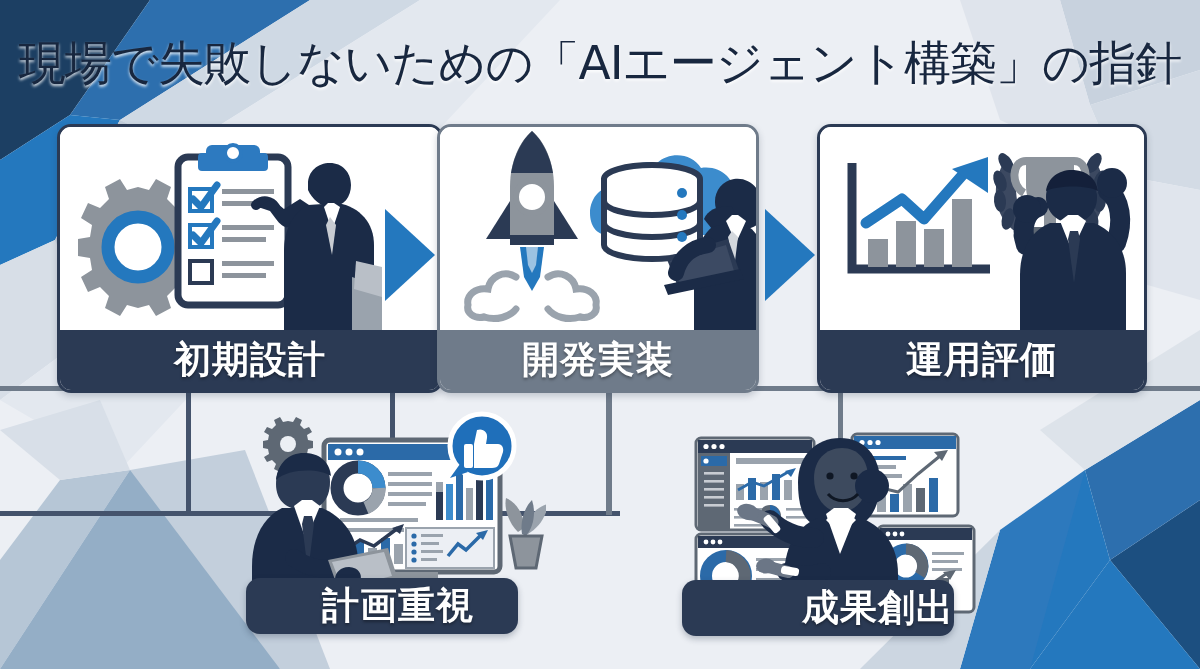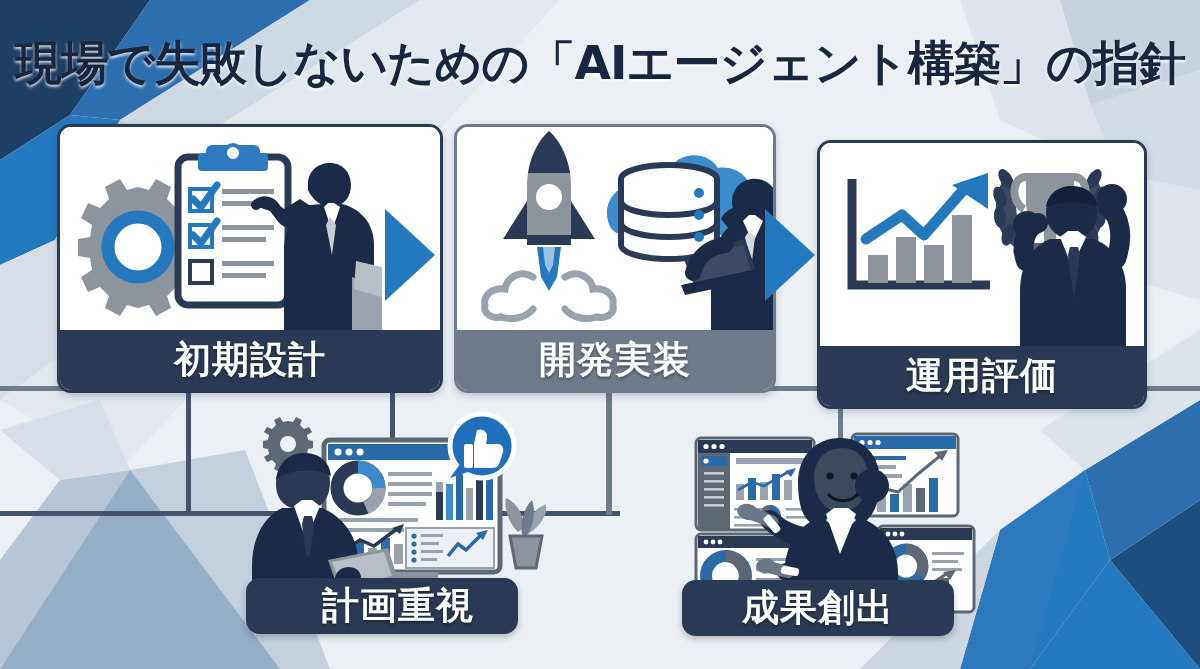--- a/index.html
+++ b/index.html
@@ -12,37 +12,37 @@
   #stage { position:absolute; inset:0; width:1200px; height:669px; overflow:hidden; }
 
   
   .bg-svg { position:absolute; inset:0; width:1200px; height:669px; }
 
   
   .title {
     position:absolute; left:0; top:32px; width:1200px;
     text-align:center;
     font-size:47px;
-    font-weight:bold;
+    font-weight:normal;
     letter-spacing:-1px;
     color:#18273f;
     text-shadow: 0 2px 3px rgba(255,255,255,0.85);
     white-space:nowrap;
   }
 
   
   .card {
     position:absolute;
     border:3px solid #2b3a54;
     border-radius:14px;
     background:#ffffff;
     overflow:hidden;
     box-shadow:0 3px 7px rgba(30,45,70,0.22);
   }
-  .card.gray { border-color:#6f7b8a;margin-left:17px; }
+  .card.gray { border-color:#6f7b8a; }
   .card-art { position:absolute; left:0; top:0; right:0; bottom:60px; background:#fff; overflow:hidden; }
   .card-band {
     position:absolute; left:0; right:0; bottom:0; height:60px;
     background:#2b3a54;
     display:flex; align-items:center; justify-content:center;
   }
   .card.gray .card-band { background:#6f7b8a; }
   .card-band span {
     color:#fff; font-size:37px; font-weight:bold; letter-spacing:1px;
     text-shadow:0 2px 3px rgba(0,0,0,0.35);
@@ -226,21 +226,21 @@
     </div>
     <div class="card-band">
       <span>開発実装</span>
     </div>
   </div>
 
   <svg class="arrow" style="left:761px; top:205px; width:58px; height:100px;" viewBox="0 0 58 100">
     <polygon points="4,4 54,50 4,96" fill="#2478be"></polygon>
   </svg>
 
-  <div class="card" style="left:817px; top:140px; width:330px; height:269px;">
+  <div class="card" style="left:817px; top:124px; width:330px; height:269px;">
     <div class="card-art">
       <svg viewBox="0 0 330 209" width="330" height="209" preserveAspectRatio="xMidYMid meet">
 
         <g>
           <path d="M32,36 L32,142 L170,142" fill="none" stroke="#2b3a54" stroke-width="9" stroke-linejoin="miter"></path>
           <rect x="48" y="112" width="20" height="28" fill="#8d949c"></rect>
           <rect x="76" y="94" width="20" height="46" fill="#8d949c"></rect>
           <rect x="104" y="102" width="20" height="38" fill="#8d949c"></rect>
           <rect x="132" y="72" width="20" height="68" fill="#8d949c"></rect>
           <path d="M46,96 L82,72 L104,92 L146,44" fill="none" stroke="#2478be" stroke-width="11" stroke-linecap="round" stroke-linejoin="round"></path>
@@ -521,18 +521,18 @@
         <path d="M104,114 C96,110 86,106 78,104" fill="none" stroke="#6b7686" stroke-width="13" stroke-linecap="round"></path>
         <ellipse cx="80" cy="104" rx="11" ry="8" fill="#6b7686" transform="rotate(14 80 104)"></ellipse>
         <rect x="100" y="106" width="8" height="20" rx="3" fill="#ffffff" transform="rotate(-40 104 116)"></rect>
 
         <path d="M154,164 C142,168 128,168 118,164" fill="none" stroke="#1b2b47" stroke-width="18" stroke-linecap="round"></path>
         <path d="M120,164 C112,162 104,160 98,158" fill="none" stroke="#6b7686" stroke-width="12" stroke-linecap="round"></path>
         <ellipse cx="98" cy="158" rx="10" ry="7.5" fill="#6b7686"></ellipse>
         <rect x="118" y="154" width="8" height="18" rx="3" fill="#ffffff" transform="rotate(-80 122 163)"></rect>
       </g>
     </svg>
-    <div class="pill" style="left:14px; top:172px; width:272px; height:56px;">
+    <div class="pill" style="left:14px; top:172px; width:272px; height:56px;justify-content:flex-end;">
       <span>成果創出</span>
     </div>
   </div>
 
 </div>
 
 </body></html>

